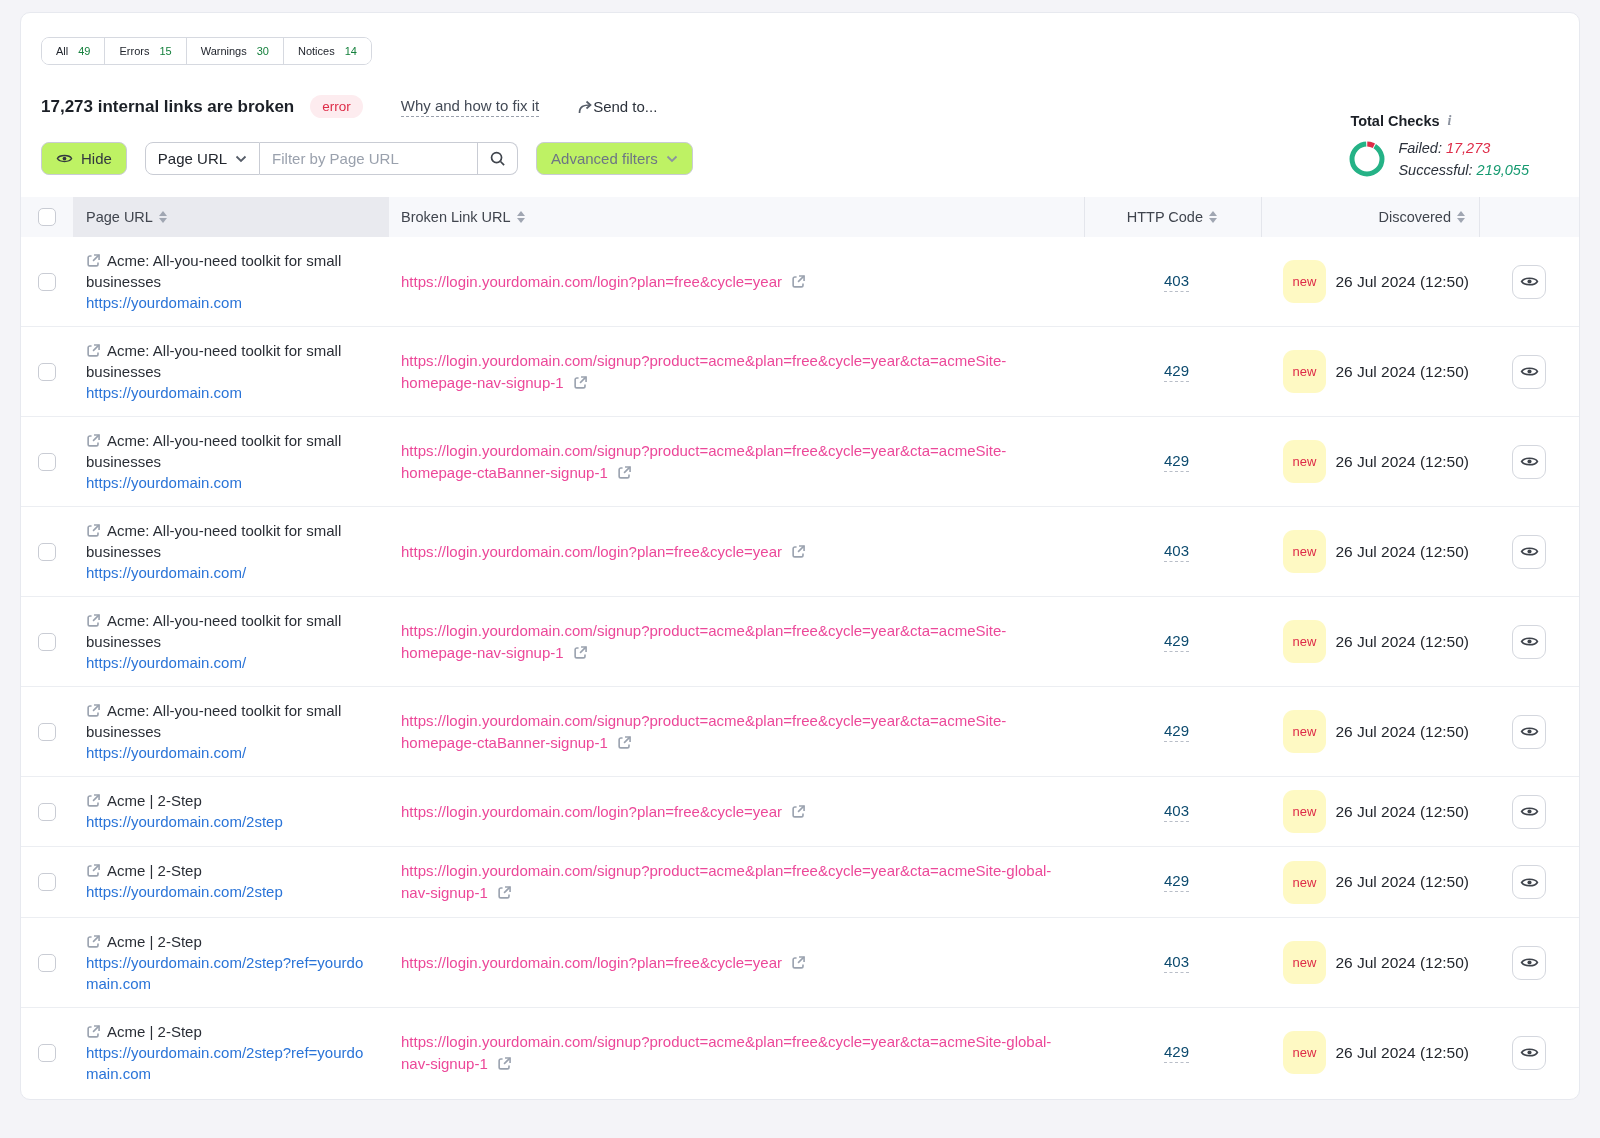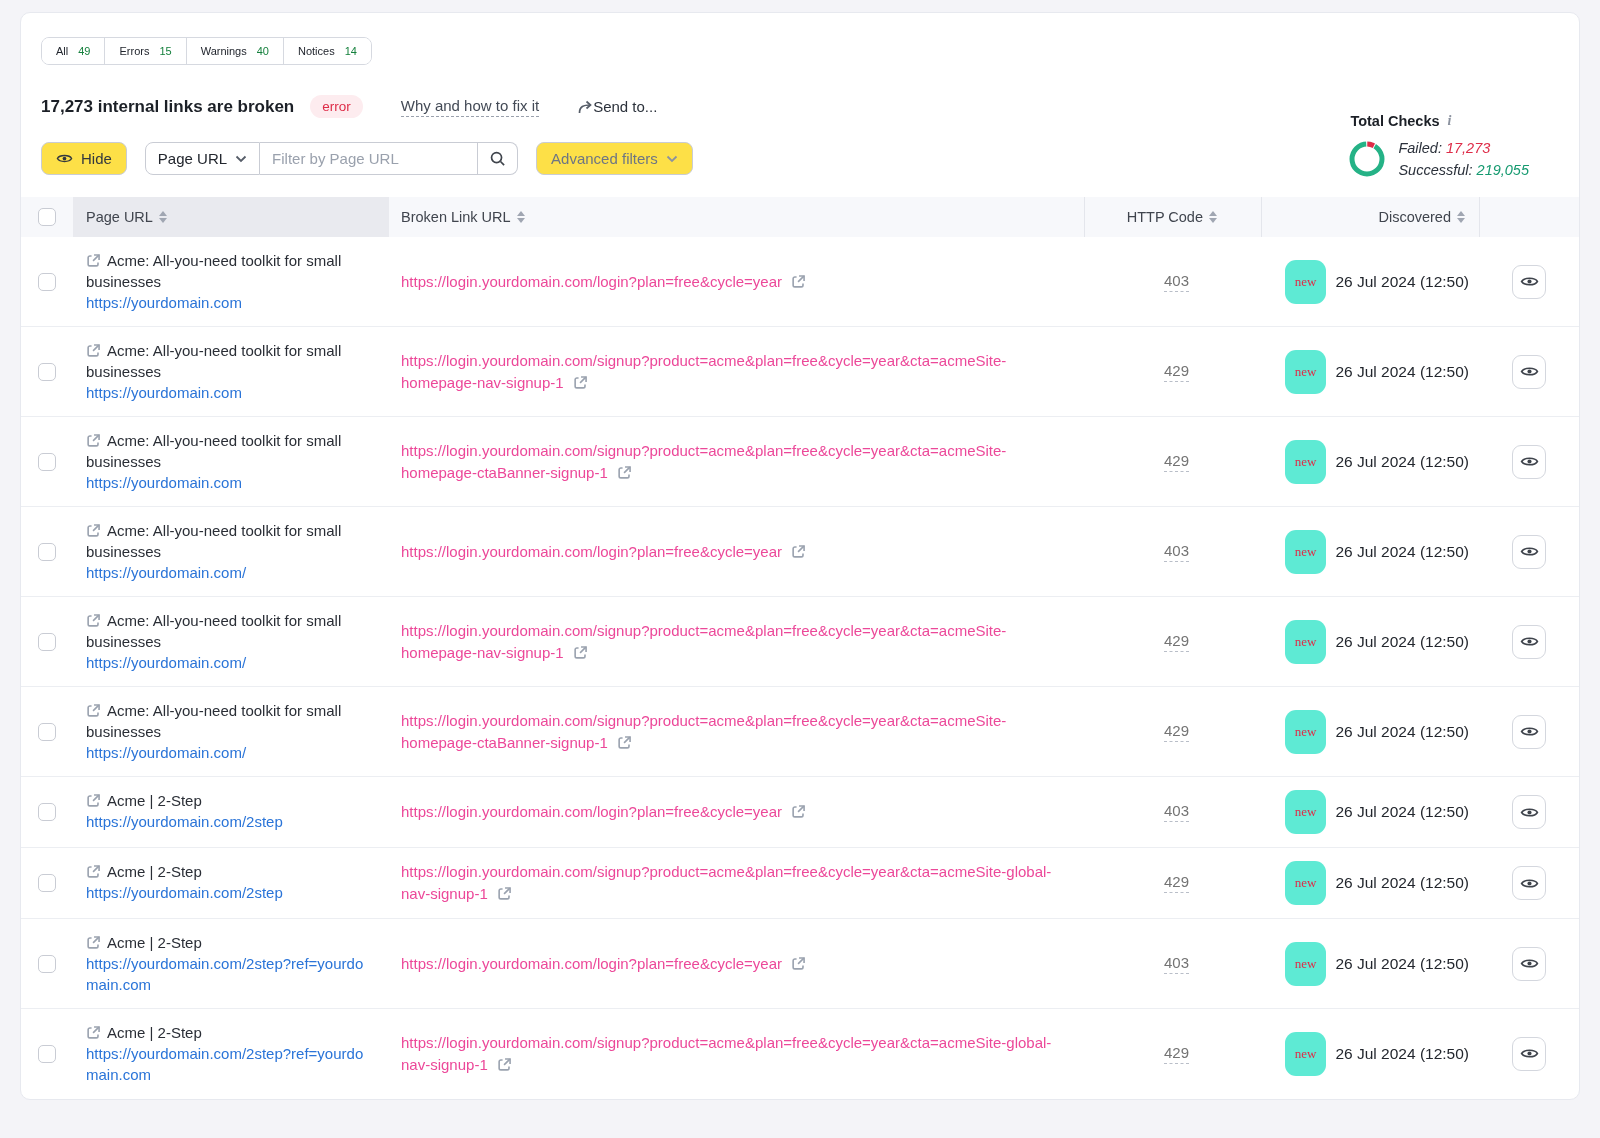--- a/index.html
+++ b/index.html
@@ -82,21 +82,21 @@
   .tc-stats { line-height:22px;font-style:italic; }
   .tc-label { color:#2b313b; }
   .tc-failed { color:#de2c48; }
   .tc-success { color:#169a70; }
 
   
   .filter-bar { display:flex; align-items:center; gap:18px; margin-top:24px; }
   .btn {
     display:inline-flex; align-items:center; gap:8px;
     border:1px solid #c9ccd4; border-radius:8px;
-    background:#fde047; padding:7px 14px;
+    background:#bef264; padding:7px 14px;
     font-size:15px; font-family:inherit; color:#33383f; cursor:pointer;
   }
   .search-combo { display:flex; align-items:stretch; }
   .combo-field {
     display:flex; align-items:center; gap:8px;
     border:1px solid #c9ccd4; border-radius:8px 0 0 8px;
     padding:7px 12px; background:#fff; color:#22262e; cursor:pointer;
   }
   .combo-input {
     border:1px solid #c9ccd4; border-left:none;
@@ -147,23 +147,23 @@
     background:#fff; cursor:pointer;
   }
   .cell-page { padding-left:13px; padding-right:14px; line-height:21px; }
   .page-title { color:#2a2e36; }
   .page-title svg { vertical-align:-2px; margin-right:6px; }
   .page-link { color:#2a74d8; text-decoration:none; word-break:break-all; display:inline-block; cursor:pointer; }
   .cell-broken { padding-left:12px; display:flex; align-items:center; }
   .broken-url { color:#ec4899; line-height:22px; max-width:655px; overflow-wrap:break-word; }
   .broken-url svg { vertical-align:-2px; margin-left:5px; }
   .cell-http { display:flex; align-items:center; justify-content:flex-end; padding-right:72px; }
-  .http-code { color:#737373; border-bottom:1.5px dashed #b9bec8; padding-bottom:2px; cursor:pointer; }
+  .http-code { color:#0c4a6e; border-bottom:1.5px dashed #b9bec8; padding-bottom:2px; cursor:pointer; }
   .cell-disc { display:flex; align-items:center; justify-content:flex-end; gap:9px; padding-right:10px; }
-  .new-badge { background:#5eead4; color:#de2c48; border-radius:11px; padding:14px 10px; font-size:13px;font-family:Liberation Serif, serif; }
+  .new-badge { background:#fef9c3; color:#de2c48; border-radius:11px; padding:14px 10px; font-size:13px; }
   .disc-date { color:#23272e; font-size:15.5px; }
   .cell-actions { display:flex; align-items:center; justify-content:center; }
   .eye-btn {
     width:34px; height:34px;
     border:1px solid #d4d7de; border-radius:9px;
     background:#fff; cursor:pointer;
     display:flex; align-items:center; justify-content:center;
     color:#3f444c;
   }
 </style>
@@ -177,21 +177,21 @@
       <div class="tab">
         <span class="t-label">All</span>
         <span class="t-count">49</span>
       </div>
       <div class="tab">
         <span class="t-label">Errors</span>
         <span class="t-count">15</span>
       </div>
       <div class="tab">
         <span class="t-label">Warnings</span>
-        <span class="t-count">40</span>
+        <span class="t-count">30</span>
       </div>
       <div class="tab">
         <span class="t-label">Notices</span>
         <span class="t-count">14</span>
       </div>
     </div>
   </div>
 
   <div class="issue-header pad">
     <span class="issue-title">17,273 internal links are broken</span>

